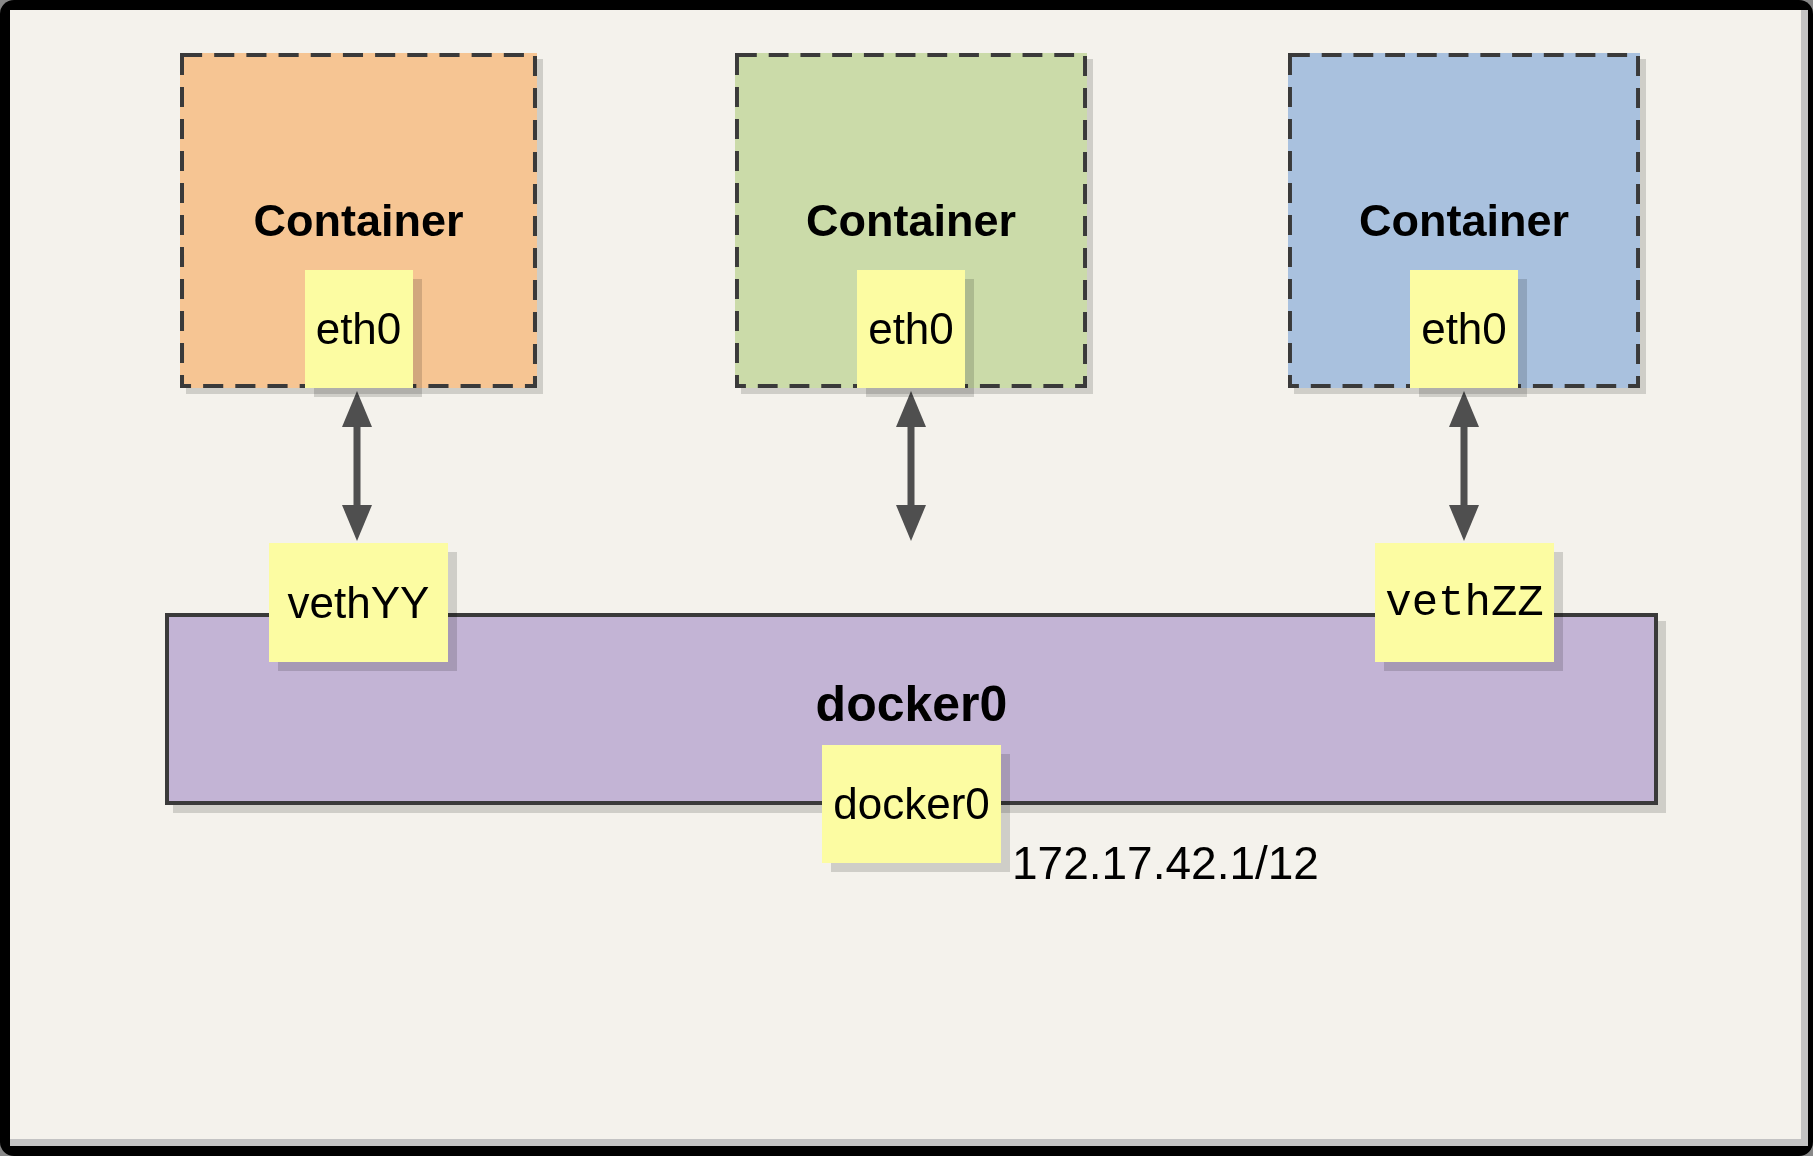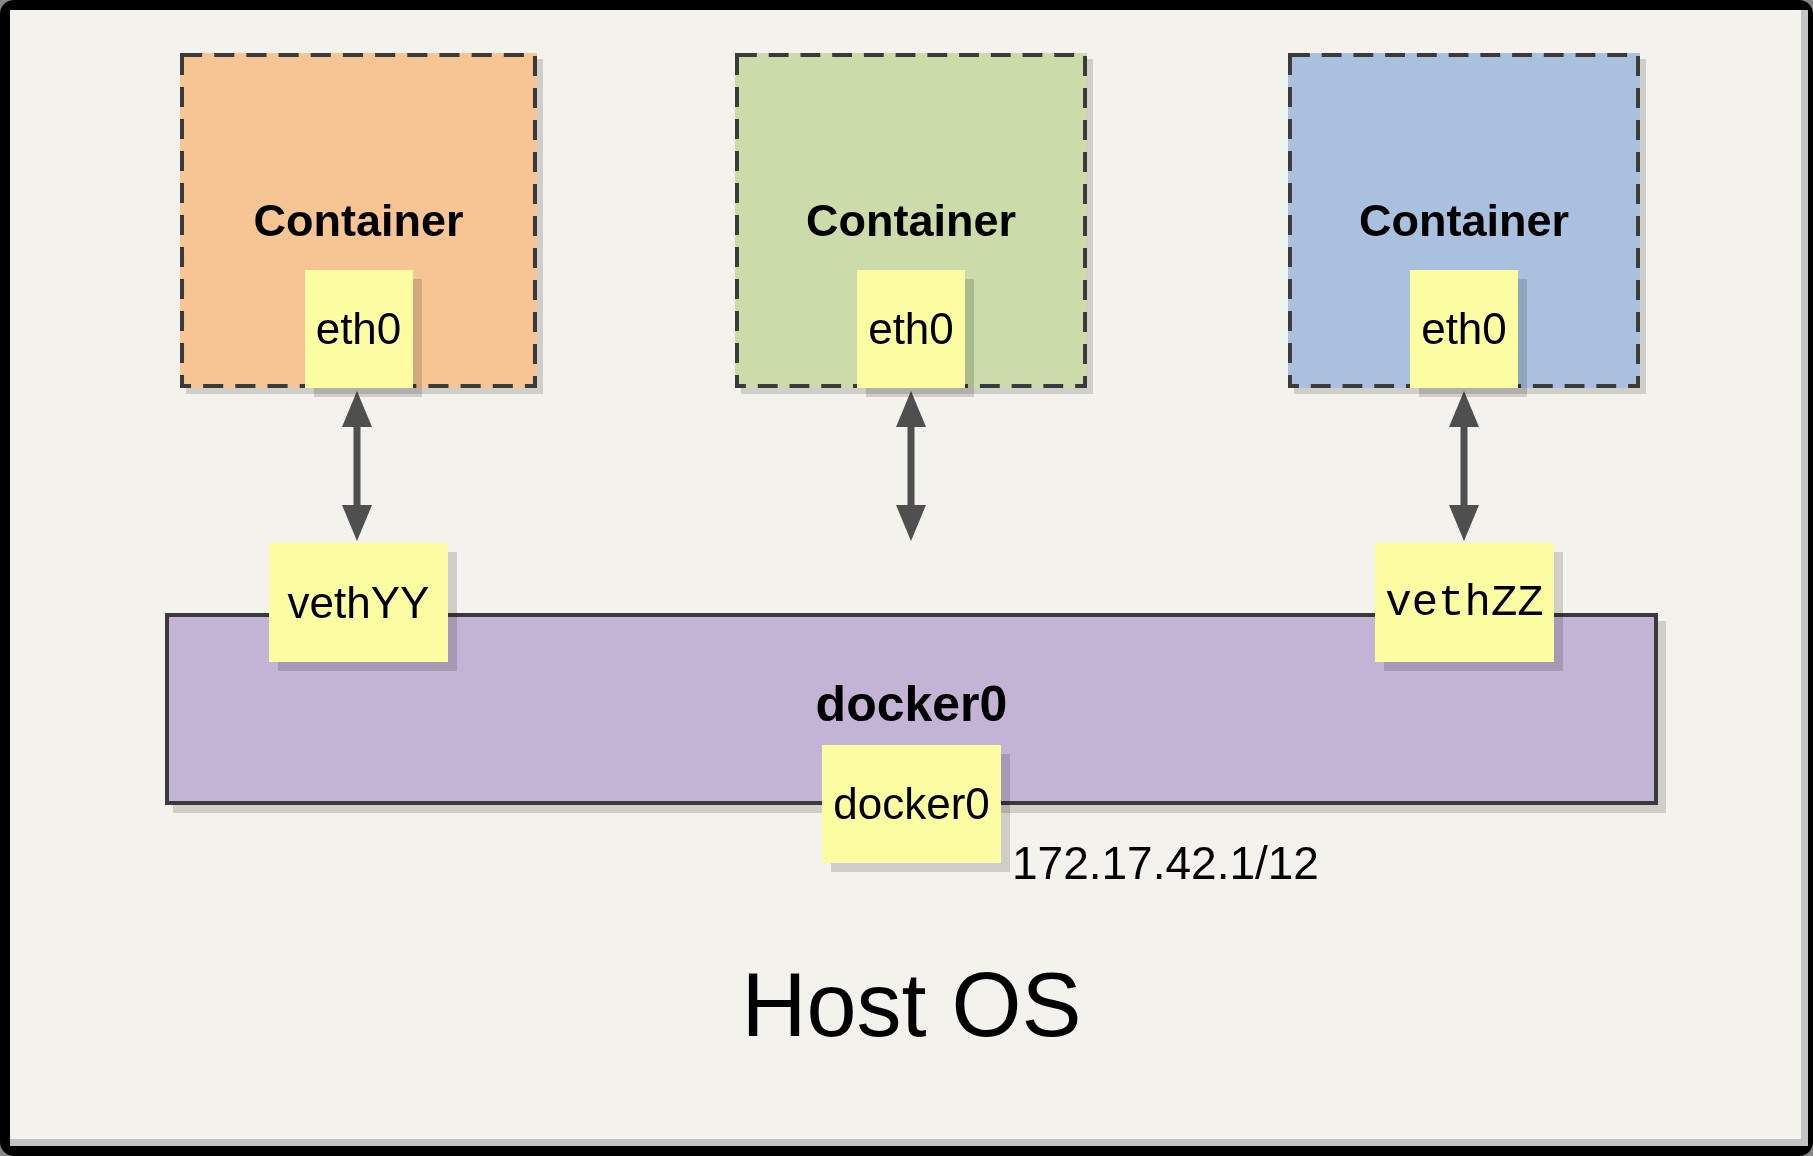--- a/index.html
+++ b/index.html
@@ -122,14 +122,13 @@
     <div class="bridge-label">docker0</div>
   </div>
 
   <div class="note veth-note v1">vethYY</div>
   <div class="note veth-note v3">vethZZ</div>
 
   <div class="note docker-if-note">docker0</div>
 
   <div class="subnet-label">172.17.42.1/12</div>
 
-  <div class="host-label">Host OS</div>
 </div>
 
 </body></html>

